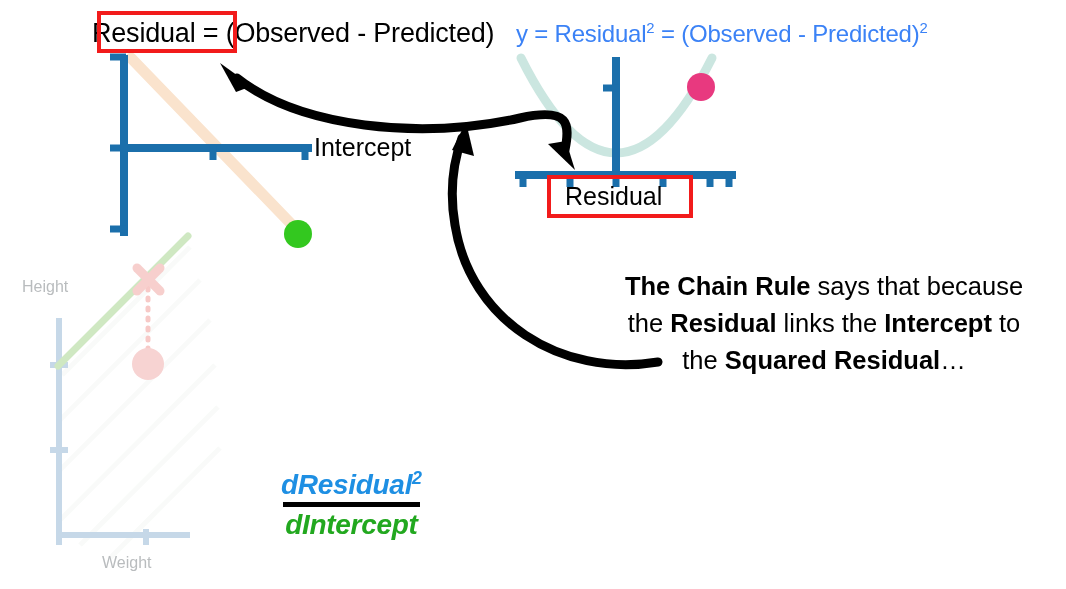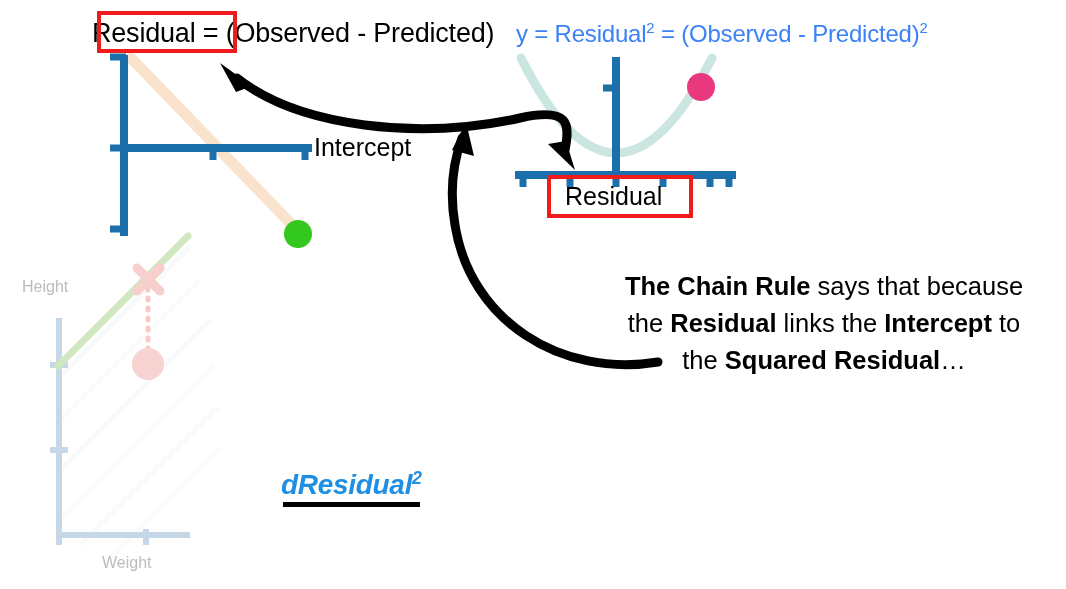--- a/index.html
+++ b/index.html
@@ -234,15 +234,16 @@
 
   <div class="redbox" id="redbox-residual-axis"></div>
 
   <div class="chain-rule" id="chain-rule"><b>The Chain Rule</b><span> says that because the </span><b>Residual</b><span> links the </span><b>Intercept</b><span> to the </span><b>Squared Residual</b><span>…</span></div>
 
   <div class="fraction">
     <div class="numer">
       <span>dResidual</span><sup>2</sup>
     </div>
     <div class="bar"></div>
+    <div class="denom">dIntercept</div>
   </div>
 
 </div>
 
 </body></html>

